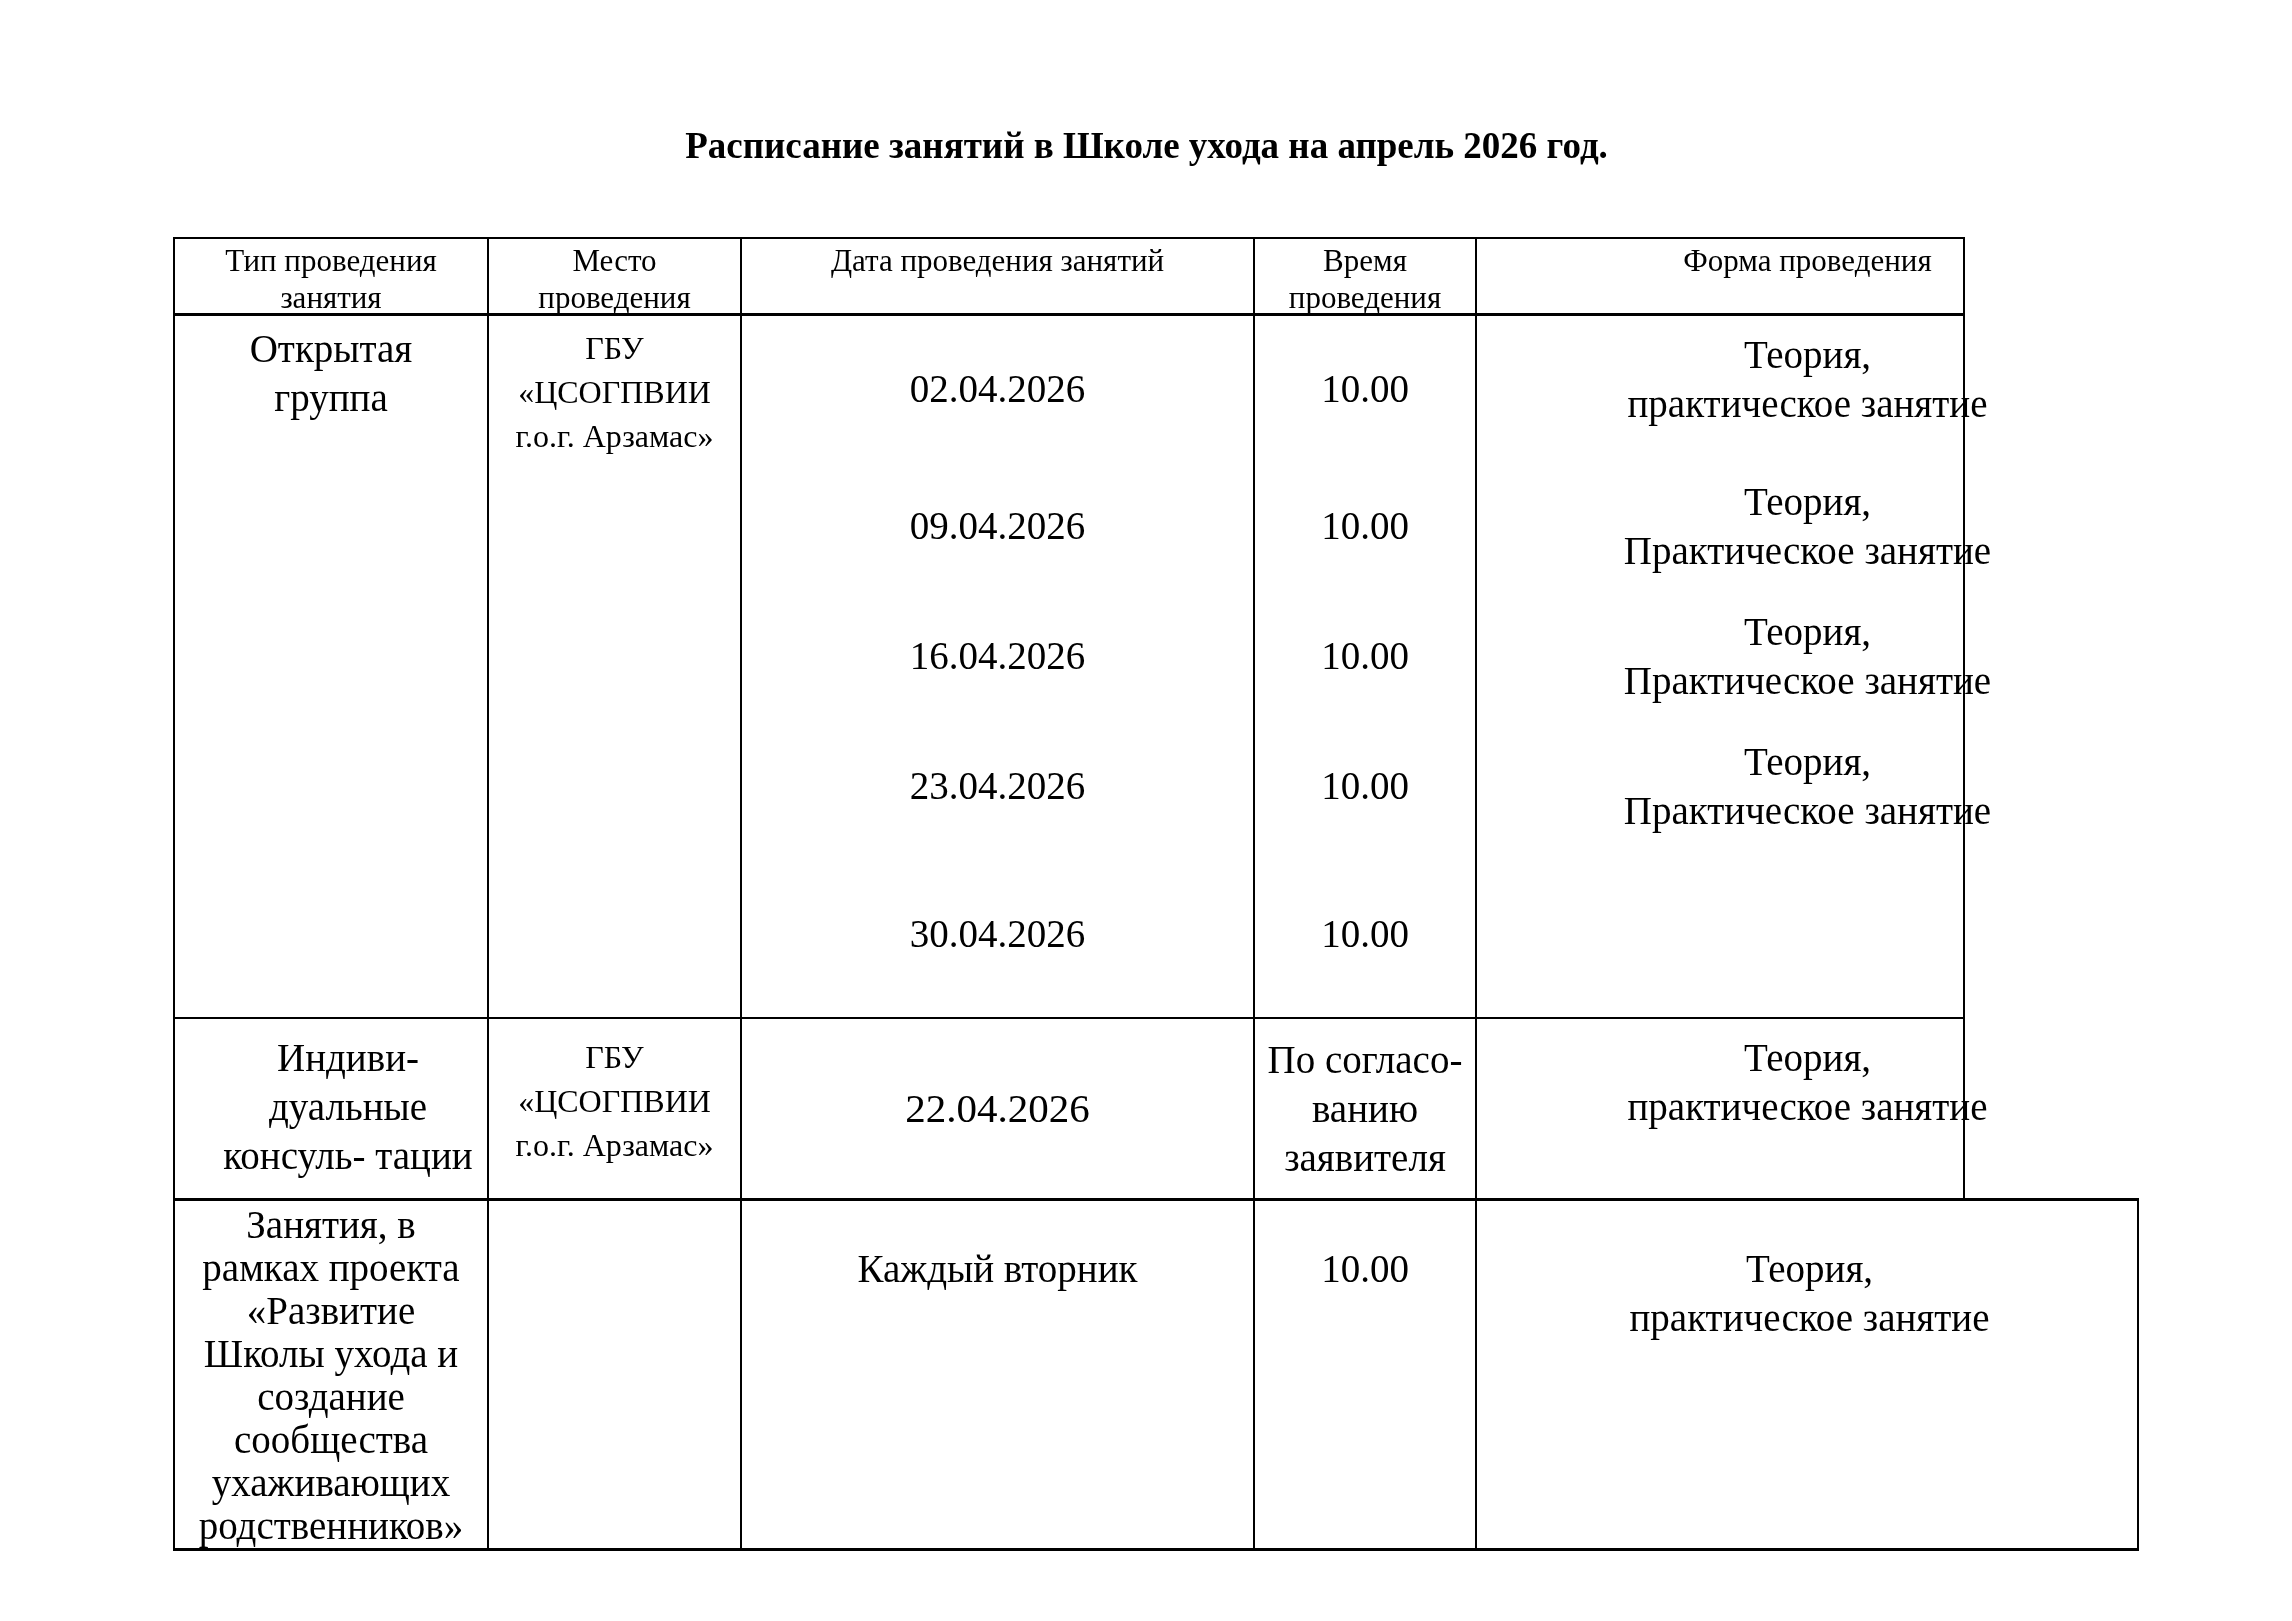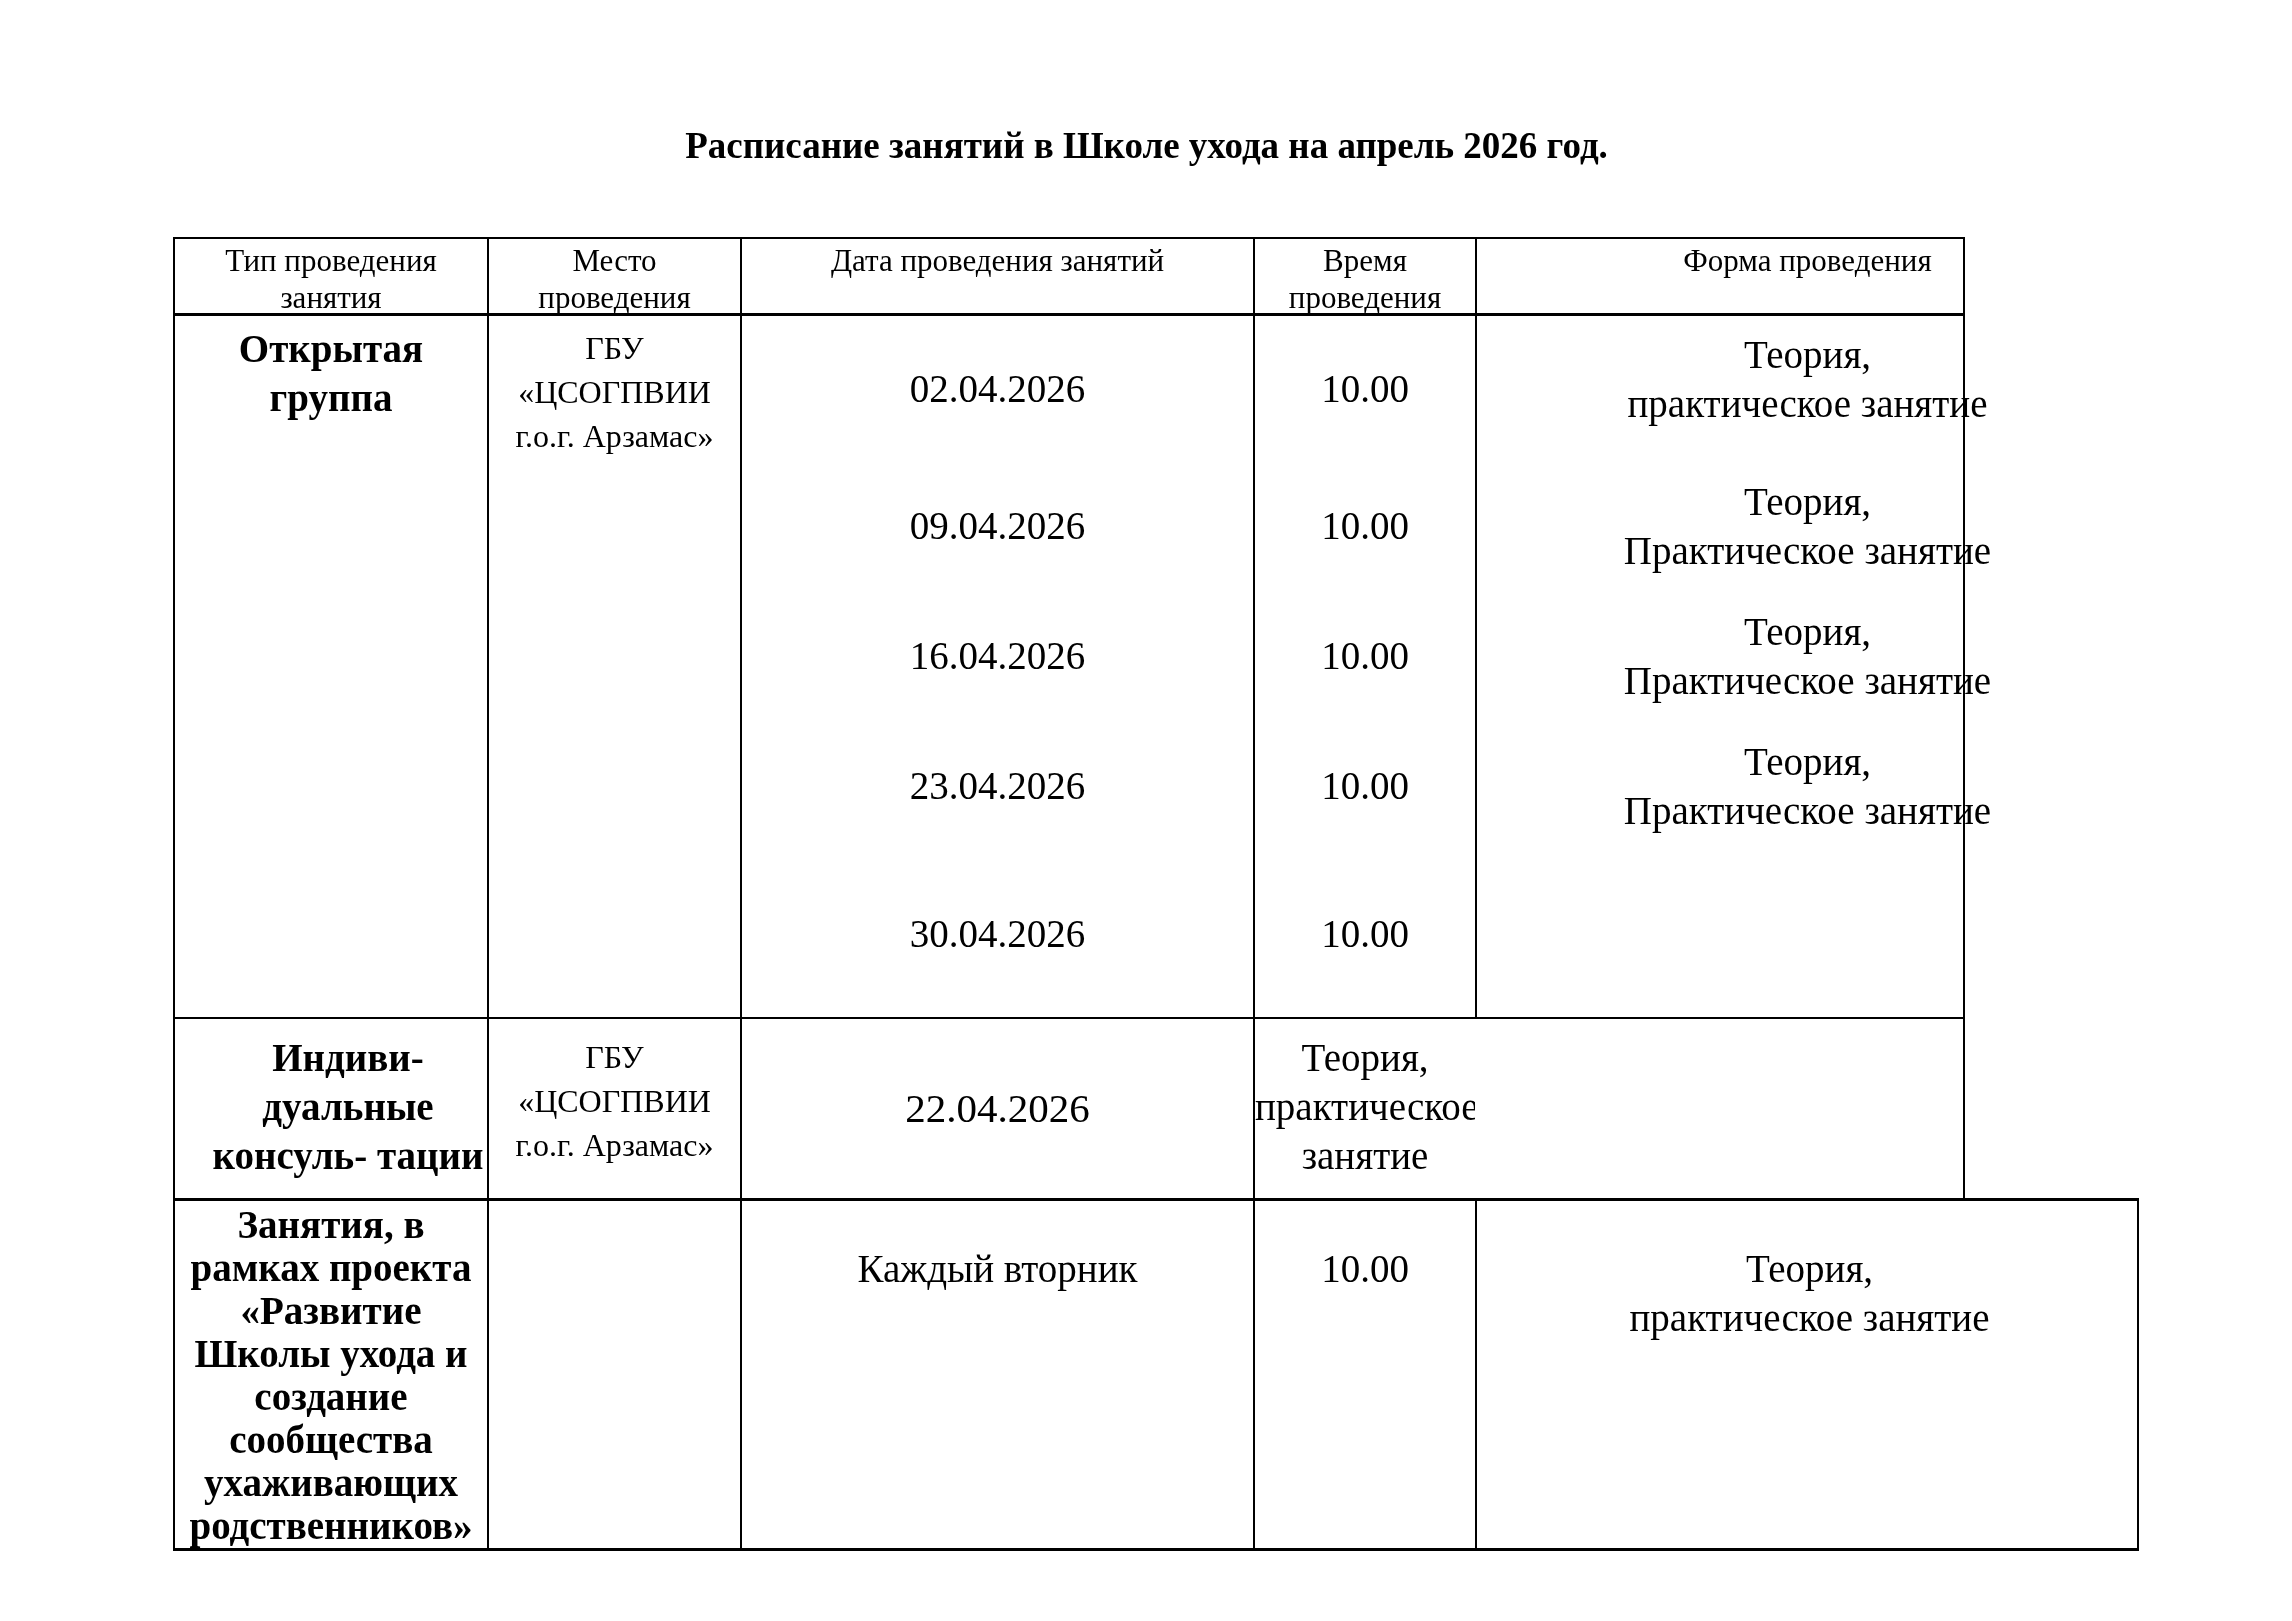--- a/index.html
+++ b/index.html
@@ -56,21 +56,21 @@
   .s3 {
     height:353px;
     width:1966px;
     grid-template-columns:312px 253px 513px 222px 667px;
     border-top:3.9px solid #000;
     border-bottom:3.9px solid #000;
     border-left-width:2.9px;
     border-right-width:2.9px;
   }
 
-  .type-cell  { font-size:39px; line-height:49px; padding-top:7.8px;font-weight:bold; }
+  .type-cell  { font-size:39px; line-height:49px; padding-top:7.8px; }
   .place-cell { font-size:32px; line-height:44px; padding-top:9.8px; }
 
   
   .stack { display:flex; flex-direction:column; }
   .blk {
     box-sizing:border-box;
     display:flex; align-items:center; justify-content:center;
     text-align:center;
     font-size:39px; line-height:49px;
     white-space:pre-line;
@@ -149,20 +149,23 @@
     </div>
 
     <div class="t-row s2">
       <div class="cell type-cell">Индиви-
 дуальные
 консуль- тации</div>
       <div class="cell place-cell">ГБУ
 «ЦСОГПВИИ
 г.о.г. Арзамас»</div>
       <div class="cell date-cell">22.04.2026</div>
+      <div class="cell time-cell">По согласо-
+ванию
+заявителя</div>
       <div class="cell form-cell">Теория,
 практическое занятие</div>
     </div>
 
     <div class="t-row s3">
       <div class="cell type-cell">Занятия, в
 рамках проекта
 «Развитие
 Школы ухода и
 создание

